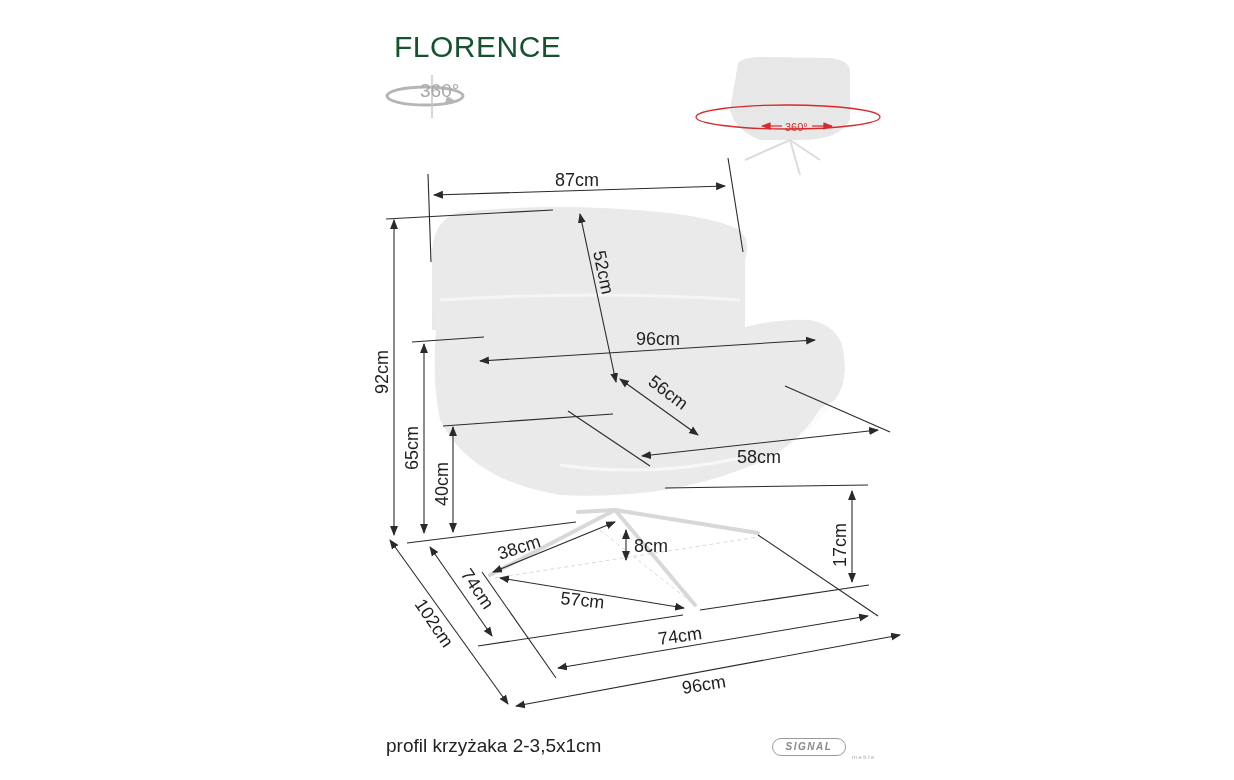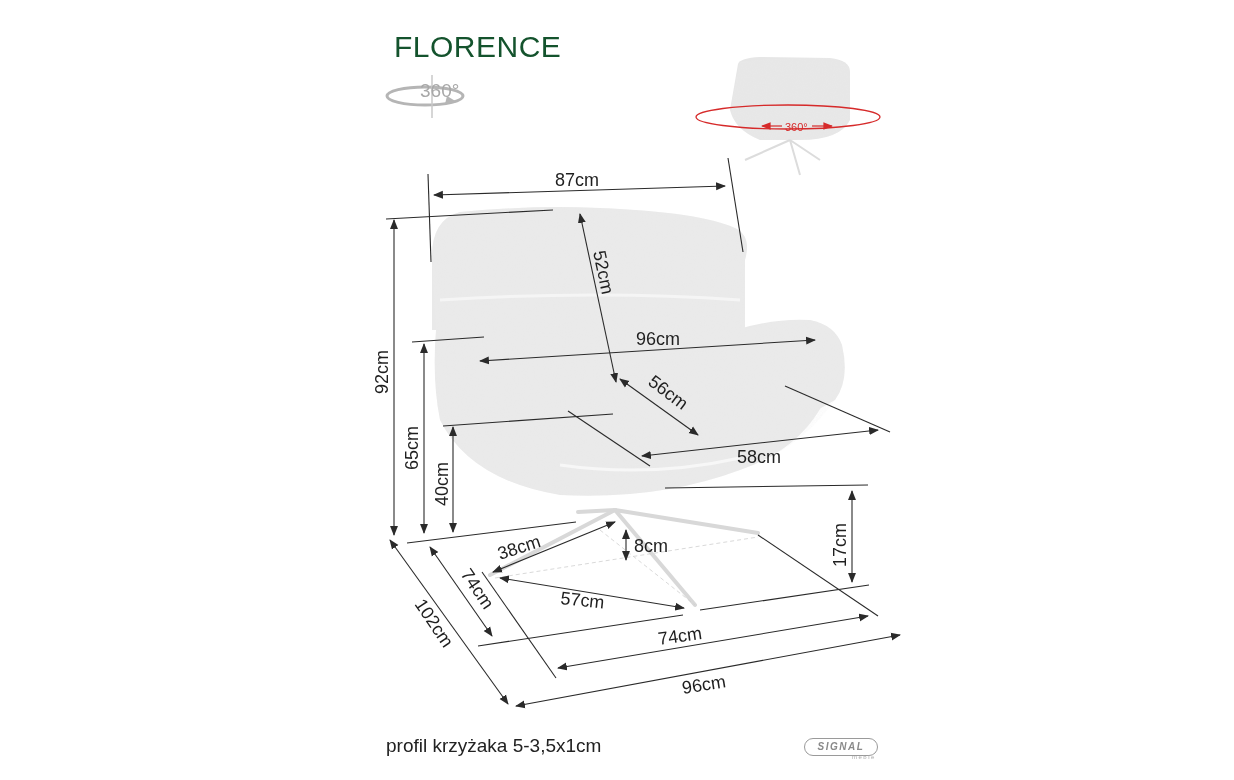--- a/index.html
+++ b/index.html
@@ -1,19 +1,19 @@
 <!DOCTYPE html>
 <html><head>
 <meta charset="utf-8">
 <style>
   html,body{margin:0;padding:0;background:#ffffff;}
   body{width:1234px;height:780px;position:relative;overflow:hidden;font-family:"Liberation Sans",sans-serif;color:#222;}
   .title{position:absolute;left:394px;top:30px;font-size:30px;letter-spacing:0.5px;color:#14532d;}
   .caption{position:absolute;left:386px;top:735px;font-size:19px;color:#222;}
-  .brand{position:absolute;left:804px;top:738px;width:72px;height:16px;border:1.5px solid #9a9a9a;border-radius:9px;
+  .brand{position:absolute;left:772px;top:738px;width:72px;height:16px;border:1.5px solid #9a9a9a;border-radius:9px;
     font-size:10px;font-weight:bold;font-style:italic;letter-spacing:1.5px;color:#8a8a8a;text-align:center;line-height:16px;}
   .brand-sub{position:absolute;left:852px;top:754px;font-size:6px;letter-spacing:1.5px;color:#aaa;}
   svg{position:absolute;left:0;top:0;}
   .dim{font-family:"Liberation Sans",sans-serif;font-size:18px;fill:#1f1f1f;}
 </style>
 </head>
 <body>
 
 <div class="title">FLORENCE</div>
 
@@ -121,15 +121,15 @@
     <text class="dim" transform="translate(500,560) rotate(-18)">38cm</text>
     <text class="dim" x="634" y="552">8cm</text>
     <text class="dim" transform="translate(460,574) rotate(56)">74cm</text>
     <text class="dim" transform="translate(560,604) rotate(6)">57cm</text>
     <text class="dim" transform="translate(659,645) rotate(-8)">74cm</text>
     <text class="dim" transform="translate(414,604) rotate(56)">102cm</text>
     <text class="dim" transform="translate(683,694) rotate(-9)">96cm</text>
   </g>
 </svg>
 
-<div class="caption">profil krzyżaka 5-3,5x1cm</div>
+<div class="caption">profil krzyżaka 2-3,5x1cm</div>
 <div class="brand">SIGNAL</div>
 <div class="brand-sub">meble</div>
 
 </body></html>

